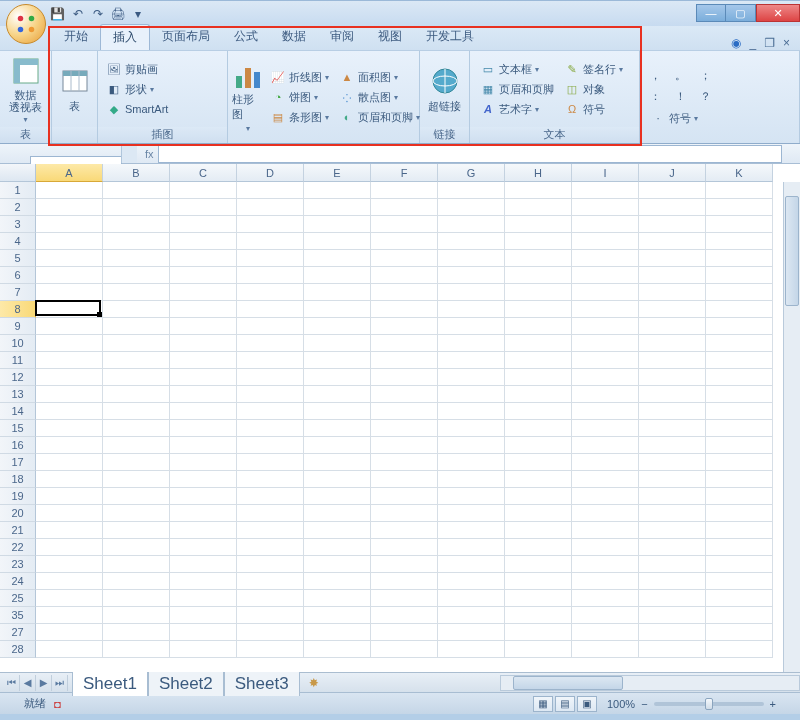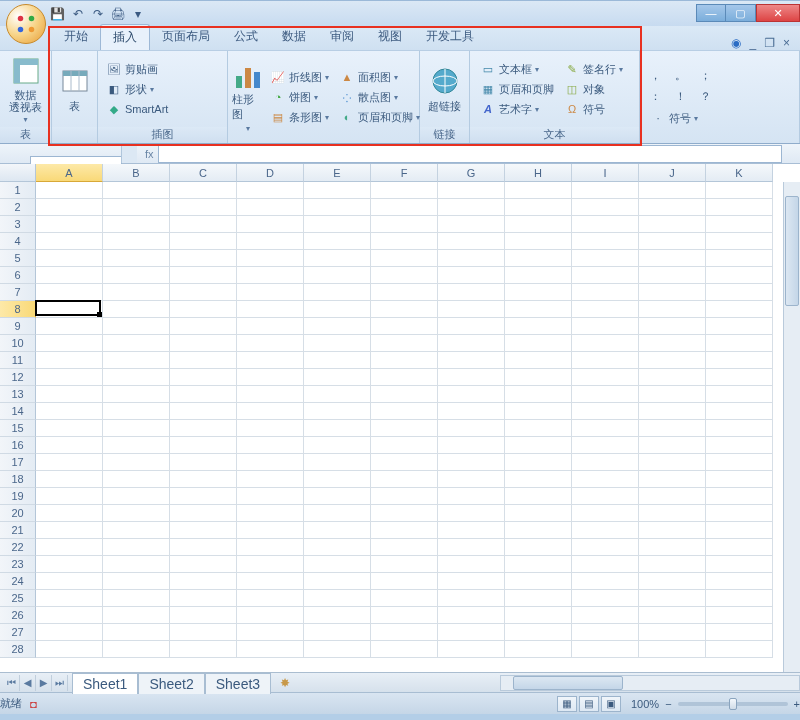--- a/index.html
+++ b/index.html
@@ -63,28 +63,28 @@
 .cell{width:67px;height:17px;border-right:1px solid #d6dee6;border-bottom:1px solid #d6dee6;}
 .cursor{position:absolute;border:2px solid #000;background:#fff;pointer-events:none;}
 .cursor::after{content:"";position:absolute;right:-3px;bottom:-3px;width:5px;height:5px;background:#000;}
 .vsb{position:absolute;right:0;top:18px;bottom:0;width:17px;background:#e6edf4;border-left:1px solid #b9cadb;}
 .vsb .thumb{position:absolute;left:1px;right:1px;top:14px;height:110px;background:linear-gradient(90deg,#dce7f2,#c4d6e8);border:1px solid #9cb4cc;border-radius:2px;}
 
 
 .sheetbar{height:20px;background:linear-gradient(#e8eff6,#d6e1ec);border-top:1px solid #aabdd0;display:flex;align-items:center;}
 .navbtns{display:flex;padding:0 4px;gap:0;}
 .navbtns span{width:16px;height:16px;display:flex;align-items:center;justify-content:center;color:#5a7aa0;font-size:10px;border-right:1px solid #c0cedc;}
-.stab{padding:2px 10px;font-size:14px;color:#3b5a7e;background:#eef3f8;border:1px solid #a8bdd2;border-bottom:none;border-radius:0 0 0 0;margin-top:2px;}
+.stab{padding:2px 10px;font-size:17px;color:#3b5a7e;background:#eef3f8;border:1px solid #a8bdd2;border-bottom:none;border-radius:0 0 0 0;margin-top:2px;}
 .stab.active{background:#fff;}
 .newsheet{width:20px;height:16px;display:flex;align-items:center;justify-content:center;margin-left:4px;color:#c89848;}
 .hsb{margin-left:auto;width:300px;height:16px;background:#e6edf4;border:1px solid #b9cadb;position:relative;}
 .hsb .thumb{position:absolute;left:12px;top:0;bottom:0;width:110px;background:linear-gradient(#dce7f2,#c4d6e8);border:1px solid #9cb4cc;border-radius:2px;}
 
 
-.status{height:22px;background:linear-gradient(#d9e5f1,#c5d6e7);border-top:1px solid #a8bdd2;display:flex;align-items:center;padding:0 0;font-size:11px;color:#3b5a7e;}
+.status{height:22px;background:linear-gradient(#d9e5f1,#c5d6e7);border-top:1px solid #a8bdd2;display:flex;align-items:center;padding:0 24px;font-size:11px;color:#3b5a7e;}
 .status .views{margin-left:auto;display:flex;gap:2px;}
 .status .views span{width:20px;height:16px;border:1px solid #9cb4cc;background:linear-gradient(#f0f5fa,#dde8f3);display:flex;align-items:center;justify-content:center;font-size:10px;}
 .zoom{display:flex;align-items:center;gap:6px;margin-left:10px;}
 .slider{width:110px;height:4px;background:#b0c4d8;position:relative;border-radius:2px;}
 .slider .h{position:absolute;left:50%;top:-4px;width:8px;height:12px;background:linear-gradient(#f4f8fc,#d0dce8);border:1px solid #8aa4be;border-radius:2px;transform:translateX(-50%);}
 </style>
 </head>
 <body>
 
 <div class="officebtn">
@@ -362,21 +362,21 @@
       <div>16</div>
       <div>17</div>
       <div>18</div>
       <div>19</div>
       <div>20</div>
       <div>21</div>
       <div>22</div>
       <div>23</div>
       <div>24</div>
       <div>25</div>
-      <div>26</div>
+      <div>35</div>
       <div>27</div>
       <div>28</div>
     </div>
   <div class="cells" id="cells">
       <div class="cellrow">
         <div class="cell"></div>
         <div class="cell"></div>
         <div class="cell"></div>
         <div class="cell"></div>
         <div class="cell"></div>

